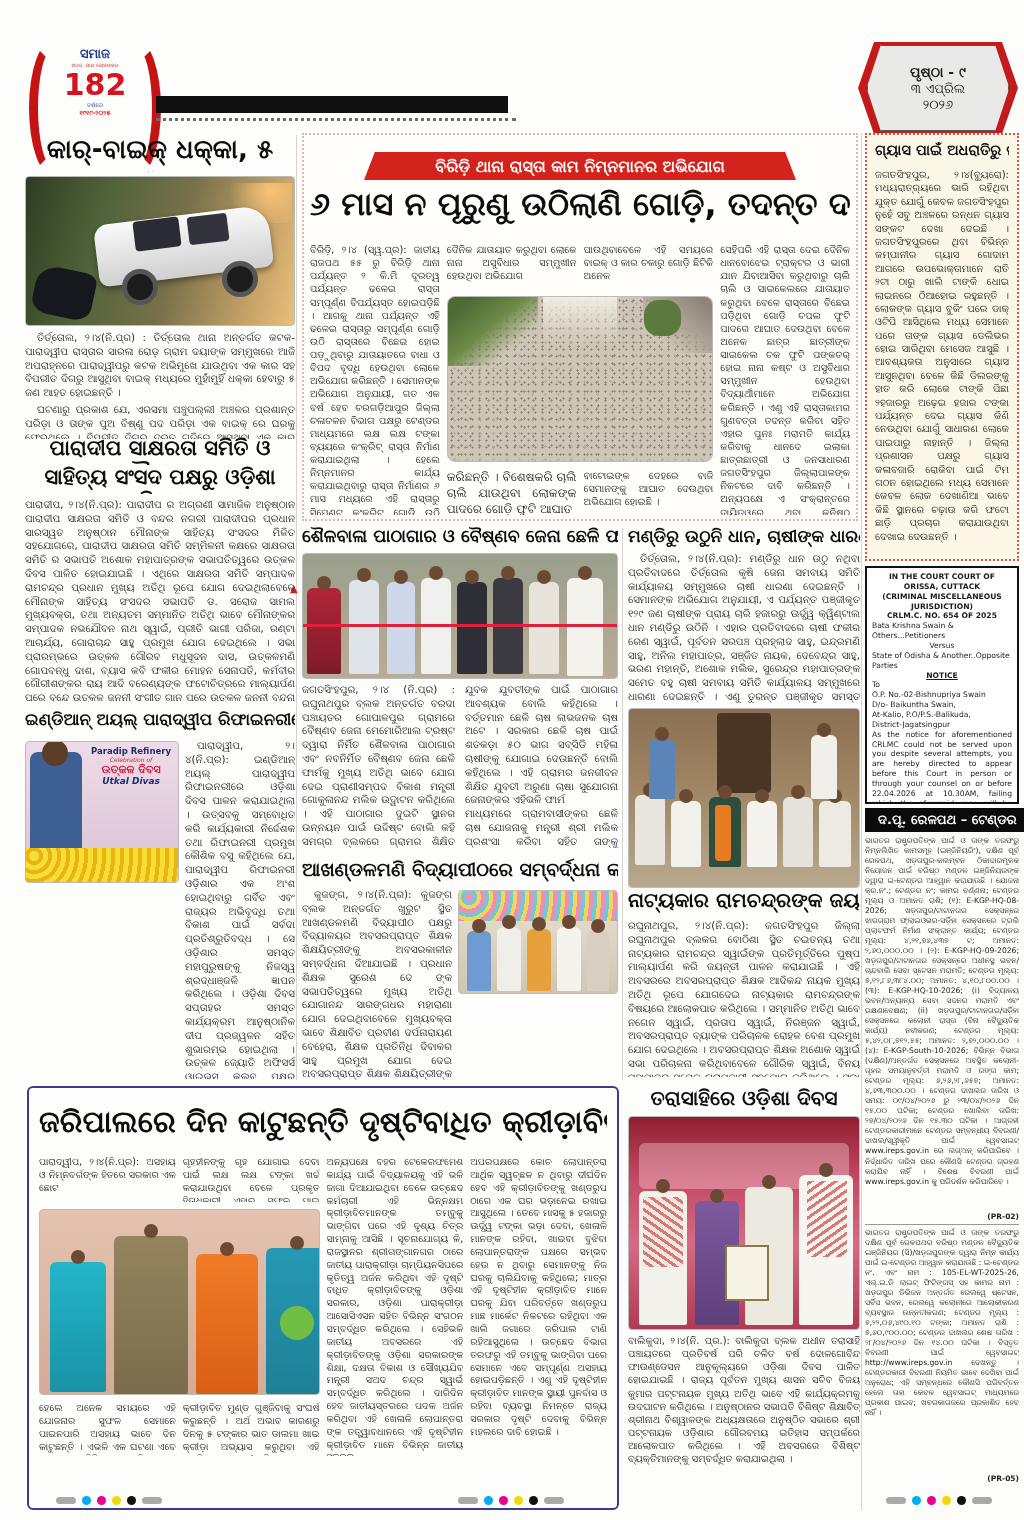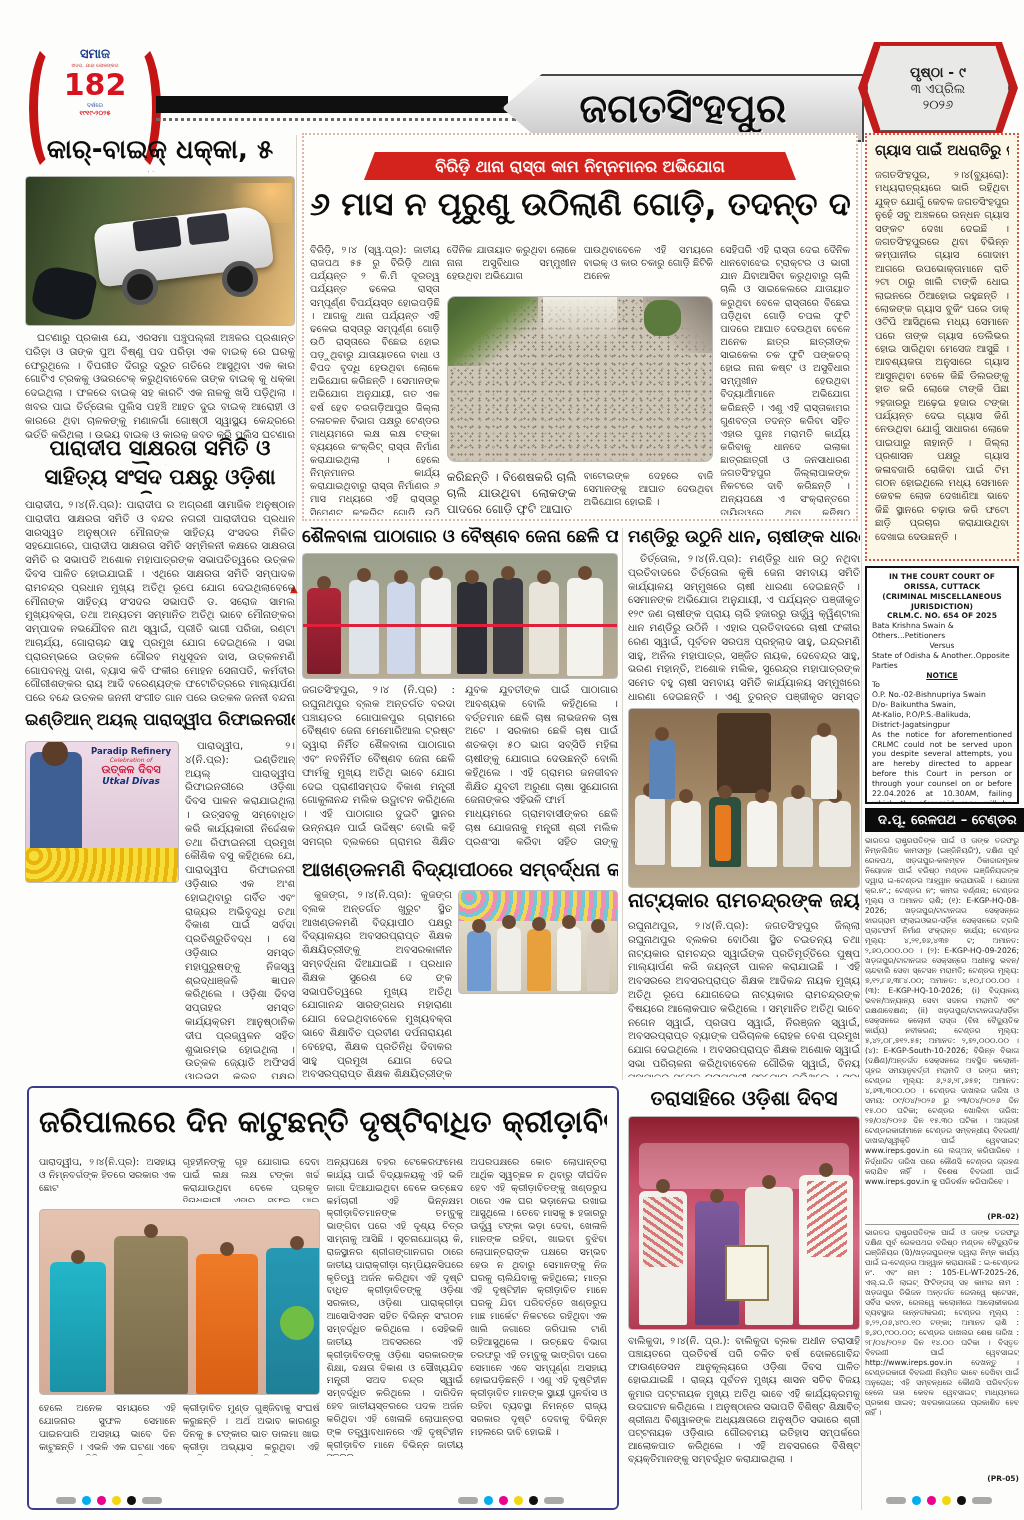--- a/index.html
+++ b/index.html
@@ -55,23 +55,20 @@
       <div class="abs" style="left:18px;top:6px;width:88px;height:106px;text-align:center;overflow:hidden;">
         <div style="font-size:13px;font-weight:900;color:#1a3a8c;">ସମାଜ</div>
         <div style="font-size:5px;color:#c41414;">ଖବର, ଯାହା ଲୋକଙ୍କର</div>
         <div style="font-size:30px;font-weight:900;color:#d61420;line-height:1.05;">182</div>
         <div style="font-size:6px;color:#1a3a8c;">ବର୍ଷରେ</div>
         <div style="font-size:6.5px;color:#d61420;font-weight:bold;">୧୯୧୯-୨୦୨୫</div>
       </div>
     </div>
     <div class="abs" style="left:156px;top:66px;width:352px;height:17px;background:#101010;"></div>
     <div class="abs" style="left:156px;top:88px;width:360px;height:0;border-top:3px dotted #6a6a6a;"></div>
-    <div class="banner abs" style="left:502px;top:44px;width:358px;height:64px;">
-      <span style="font-size:40px;font-weight:900;color:#0c0c0c;text-shadow:1px 1px 0 #fff;white-space:nowrap;overflow:hidden;">ଜଗତସିଂହପୁର</span>
-    </div>
     <div class="datebox-outer abs" style="left:858px;top:12px;width:160px;height:92px;">
       <div class="datebox-inner">
         <div style="font-size:14px;font-weight:900;">ପୃଷ୍ଠା - ୯</div>
         <div style="font-size:13px;">୩ ଏପ୍ରିଲ</div>
         <div style="font-size:13px;">୨୦୨୬</div>
       </div>
     </div>
   </div>
 
   <div class="vrule abs" style="left:296px;top:135px;height:945px;"></div>
@@ -84,20 +81,21 @@
     <div class="photo" style="width:268px;height:148px;margin-top:4px;background:linear-gradient(105deg,#2e3d22 0%,#51633a 28%,#77704a 55%,#c9a468 85%,#e8c07c 100%);">
       <div class="abs" style="right:2px;top:6px;width:70px;height:40px;background:radial-gradient(circle at 70% 20%,rgba(255,200,120,.9),transparent 70%);"></div>
       <div class="abs" style="left:70px;top:38px;width:175px;height:62px;background:linear-gradient(#fafafa,#cfcfcf);border-radius:14px 26px 10px 10px;transform:rotate(-7deg);box-shadow:0 3px 6px rgba(0,0,0,.4);"></div>
       <div class="abs" style="left:108px;top:42px;width:46px;height:30px;background:#2b2b33;border-radius:4px;transform:rotate(-7deg);"></div>
       <div class="abs" style="left:162px;top:38px;width:40px;height:28px;background:#33333c;border-radius:4px;transform:rotate(-7deg);"></div>
       <div class="abs" style="left:96px;top:92px;width:26px;height:26px;background:#1c1c1c;border-radius:50%;border:5px solid #555;"></div>
       <div class="abs" style="left:196px;top:84px;width:26px;height:26px;background:#1c1c1c;border-radius:50%;border:5px solid #555;"></div>
       <div class="abs" style="left:8px;top:92px;width:60px;height:48px;background:#15181d;border-radius:40% 20% 30% 30%;transform:rotate(12deg);"></div>
     </div>
     <div class="bodytext" style="height:108px;margin-top:5px;">
+      <p>ତିର୍ତ୍ତୋଲ, ୨।୪(ନି.ପ୍ର) : ତିର୍ତ୍ତୋଲ ଥାନା ଅନ୍ତର୍ଗତ କଟକ-ପାରାଦ୍ୱୀପ ରାସ୍ତାର ସାରଳା ରୋଡ଼ ଗ୍ରାମ ଦୟାଙ୍କ ସମ୍ମୁଖରେ ଆଜି ଅପରାହ୍ନରେ ପାରାଦ୍ୱୀପରୁ କଟକ ଅଭିମୁଖେ ଯାଉଥିବା ଏକ କାର ସହ ବିପରୀତ ଦିଗରୁ ଆସୁଥିବା ବାଇକ୍ ମଧ୍ୟରେ ମୁହାଁମୁହିଁ ଧକ୍କା ହେବାରୁ ୫ ଜଣ ଆହତ ହୋଇଛନ୍ତି ।</p>
       <p>ଘଟଣାରୁ ପ୍ରକାଶ ଯେ, ଏରସମା ପଞ୍ଚୁପଲ୍ଲୀ ଅଞ୍ଚଳର ପ୍ରଶାନ୍ତ ପରିଡ଼ା ଓ ତାଙ୍କ ପୁଅ ବିଷ୍ଣୁ ପଦ ପରିଡ଼ା ଏକ ବାଇକ୍ ରେ ଘରକୁ ଫେରୁଥିଲେ । ବିପରୀତ ଦିଗରୁ ଦ୍ରୁତ ଗତିରେ ଆସୁଥିବା ଏକ କାର ଗୋଟିଏ ଟ୍ରକକୁ ଓଭରଟେକ୍ କରୁଥିବାବେଳେ ତାଙ୍କ ବାଇକ୍ କୁ ଧକ୍କା ଦେଇଥିଲା । ଫଳରେ ବାଇକ୍ ସହ କାରଟି ଏକ ନାଳକୁ ଖସି ପଡ଼ିଥିଲା । ଖବର ପାଇ ତିର୍ତ୍ତୋଲ ପୁଲିସ ପହଞ୍ଚି ଆହତ ଦୁଇ ବାଇକ୍ ଆରୋହୀ ଓ କାରରେ ଥିବା ଚାଳକଙ୍କୁ ମଣାଳଗାଁ ଗୋଷ୍ଠୀ ସ୍ୱାସ୍ଥ୍ୟ କେନ୍ଦ୍ରରେ ଭର୍ତ୍ତି କରିଥିଲା । ଉଭୟ ବାଇକ୍ ଓ କାରକୁ ଜବତ କରି ପୁଲିସ ଘଟଣାର ତଦନ୍ତ କରୁଛି ।</p>
     </div>
   </div>
 
   <div class="abs" style="left:25px;top:436px;width:270px;">
     <h2 class="hl-center" style="font-size:21px;height:29px;">ପାରାଦୀପ ସାକ୍ଷରତା ସମିତି ଓ ମୌନାଙ୍କ</h2>
     <h2 class="hl-center" style="font-size:21px;height:29px;">ସାହିତ୍ୟ ସଂସଦ ପକ୍ଷରୁ ଓଡ଼ିଶା ଦିବସ</h2>
     <div class="bodytext" style="height:204px;margin-top:4px;">ପାରାଦୀପ, ୨।୪(ନି.ପ୍ର): ପାରାଦୀପ ର ଅଗ୍ରଣୀ ସାମାଜିକ ଅନୁଷ୍ଠାନ ପାରାଦୀପ ସାକ୍ଷରତା ସମିତି ଓ ବନ୍ଦର ନଗରୀ ପାରାଦୀପର ପ୍ରଧାନ ସାରସ୍ୱତ ଅନୁଷ୍ଠାନ ମୌନାଙ୍କ ସାହିତ୍ୟ ସଂସଦର ମିଳିତ ସହଯୋଗରେ, ପାରାଦୀପ ସାକ୍ଷରତା ସମିତି ସମ୍ମିଳନୀ କକ୍ଷରେ ସାକ୍ଷରତା ସମିତି ର ସଭାପତି ଅଶୋକ ମହାପାତ୍ରଙ୍କ ସଭାପତିତ୍ୱରେ ଉତ୍କଳ ଦିବସ ପାଳିତ ହୋଇଯାଇଛି । ଏଥିରେ ସାକ୍ଷରତା ସମିତି ସମ୍ପାଦକ ରାମଚନ୍ଦ୍ର ପ୍ରଧାନ ମୁଖ୍ୟ ଅତିଥି ରୂପେ ଯୋଗ ଦେଇଥିଲାବେଳେ ମୌନାଙ୍କ ସାହିତ୍ୟ ସଂସଦର ସଭାପତି ଡ. ସରୋଜ ସାମଲ ମୁଖ୍ୟବକ୍ତା, ତଥା ଅନ୍ୟତମ ସମ୍ମାନିତ ଅତିଥି ଭାବେ ମୌନାଙ୍କର ସମ୍ପାଦକ ନଭଯୌବନ ନାଥ ସ୍ୱାଇଁ, ପ୍ରୀତି ଭାଗୀ ପରିଜା, ରଣ୍ଟା ଆଚାର୍ଯ୍ୟ, ଗୋରାଚାନ୍ଦ ସାହୁ ପ୍ରମୁଖ ଯୋଗ ଦେଇଥିଲେ । ସଭା ପ୍ରାରମ୍ଭରେ ଉତ୍କଳ ଗୌରବ ମଧୁସୂଦନ ଦାସ, ଉତ୍କଳମଣି ଗୋପବନ୍ଧୁ ଦାଶ, ବ୍ୟାସ କବି ଫକୀର ମୋହନ ସେନାପତି, କର୍ମବୀର ଗୌରୀଶଙ୍କର ରାୟ ଆଦି ବରେଣ୍ୟଙ୍କ ଫଟୋଚିତ୍ରରେ ମାଲ୍ୟାର୍ପଣ ପରେ ବନ୍ଦେ ଉତ୍କଳ ଜନନୀ ସଂଗୀତ ଗାନ ପରେ ଉତ୍କଳ ଜନନୀ ବନ୍ଦନା ଶୀର୍ଷକ କବିତା ପାଠ ଏବଂ ମଞ୍ଜୁଷାର ଅତିଥିଙ୍କ ଦ୍ୱାରା ଓଡ଼ିଶା ଦିବସ ବିଷୟରେ ଆଲୋଚନା ହୋଇଥିଲା । ଉକ୍ତ କବିତା ଆସରରେ କବି ସ୍ନେହଲତା ବାରିକ, ବାବୁରାମ ବେହେରା, ଆରତୀ ତ୍ରିପାଠୀ, ନଳିନୀ ପ୍ରଭା ସାହୁ, ଚୁବନ୍ତ ବରାଳ, ଆରତୀ ଦାଶ, ଅଞ୍ଜିତା ସାହୁ, ଧରିତ୍ରୀ ଭୂୟାଙ୍କ ସମେତ ତିରିଶରୁ ଊର୍ଦ୍ଧ୍ୱ କବି ସ୍ୱରଚିତ କବିତା ପାଠ କରିଥିଲେ । ଶ୍ରୀ ମହାପାତ୍ର ଧନ୍ୟବାଦ ଅର୍ପଣ କରିଥିଲେ ।</div>
   </div>
 

